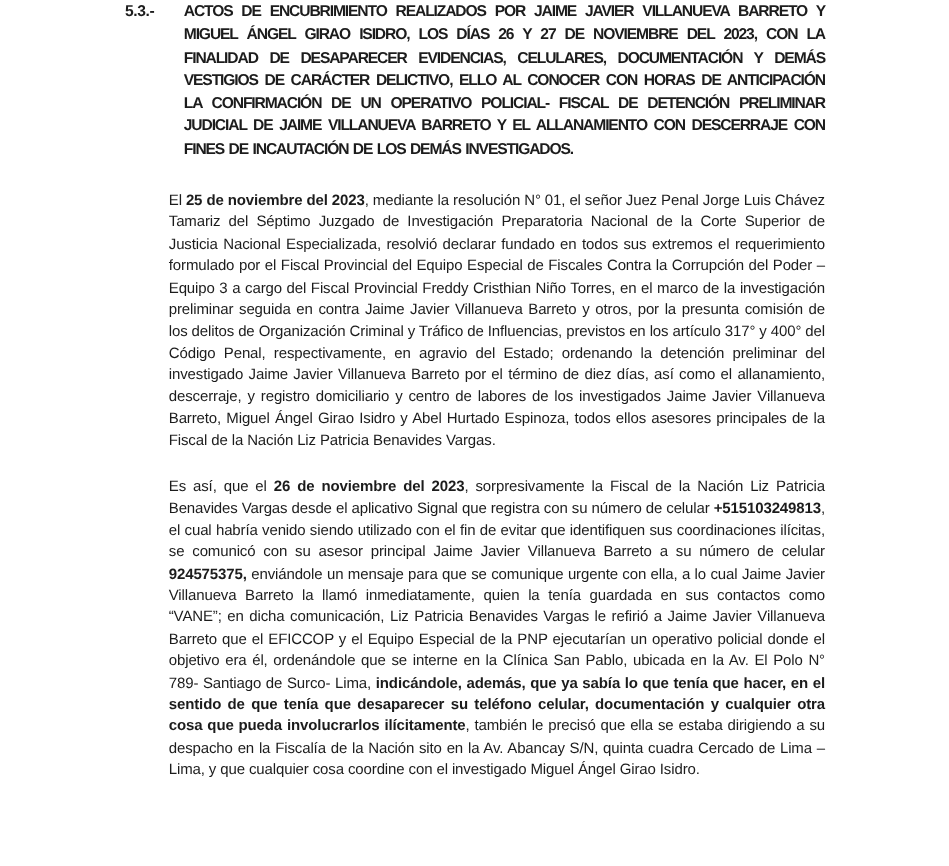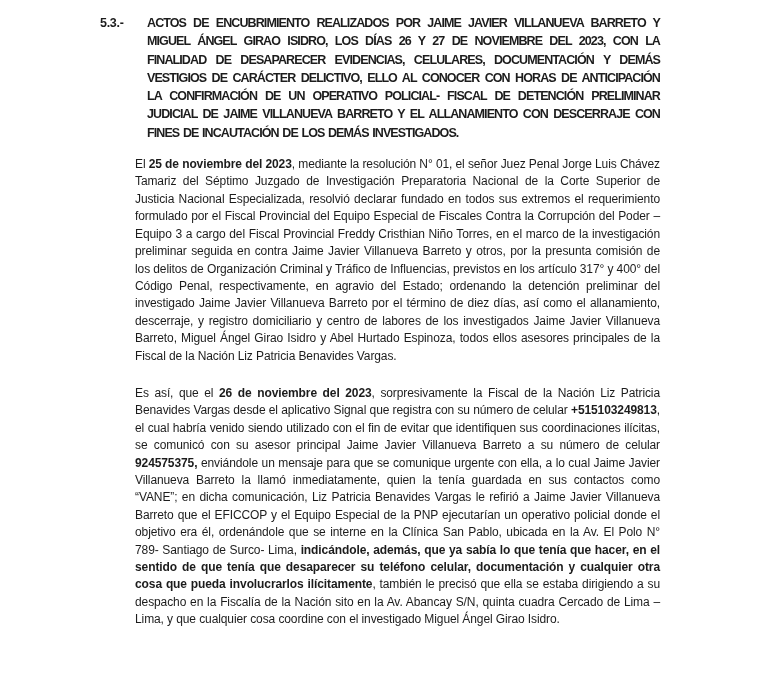--- a/index.html
+++ b/index.html
@@ -9,21 +9,20 @@
   }
   .page {
     position: relative;
     width: 759px;
     height: 693px;
     background: #ffffff;
     color: #1c1c1c;
     font-family: "Liberation Sans", sans-serif;
     overflow: hidden;
     box-sizing: border-box;
-    padding-top: 14px;
   }
   .section-head {
     display: flex;
     margin-left: 100px;
     width: 560px;
   }
   .sec-num {
     flex: 0 0 35px;
     font-weight: bold;
     font-size: 12.5px;
@@ -34,21 +33,21 @@
     flex: 1;
     font-weight: bold;
     font-size: 12.5px;
     line-height: 18.3px;
     letter-spacing: -0.9px;
     text-align: justify;
     word-spacing: 1px;
     margin-left: 12px;
   }
   .para {
-    margin: 14px 0 0 135px;
+    margin: 24px 0 0 135px;
     width: 525px;
     font-size: 12px;
     line-height: 17.4px;
     text-align: justify;
     letter-spacing: -0.1px;
   }
   .para.second {
     margin-top: 20px;
   }
   .b {

